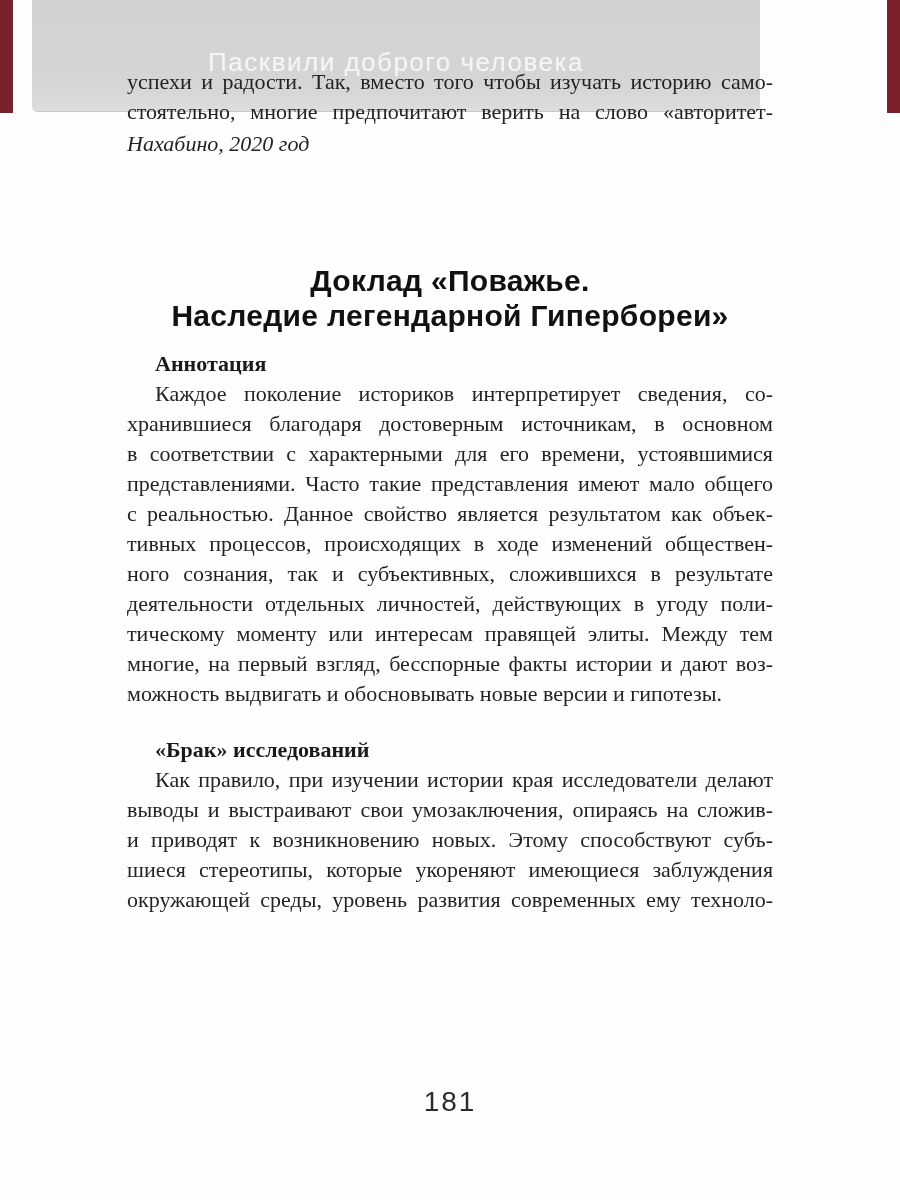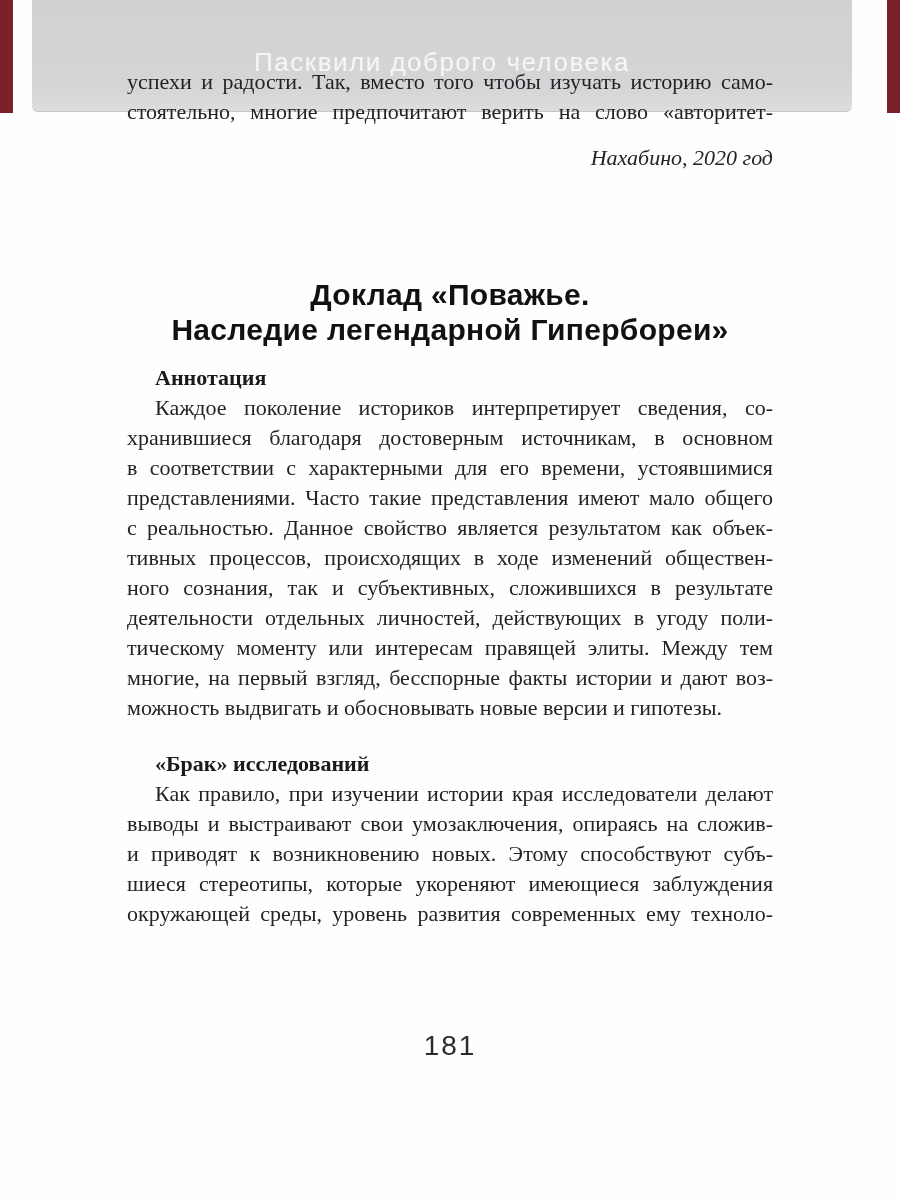--- a/index.html
+++ b/index.html
@@ -20,21 +20,21 @@
     width: 13px;
     height: 113px;
   }
   .corner-bar.left  { left: 0; }
   .corner-bar.right { right: 0; }
   
   .band {
     position: absolute;
     left: 32px;
     top: 0;
-    width: 820px;
+    width: 728px;
     height: 112px;
     border-radius: 0 0 6px 6px;
     border-bottom: 1px solid #c6c7c9;
     display: flex;
     align-items: center;
     justify-content: center;
     padding-top: 14px;
     box-sizing: border-box;
   }
   .band-title {
@@ -59,22 +59,21 @@
     line-height: 30px;
     white-space: normal;
   }
   .line.just {
     text-align: justify;
     text-align-last: justify;
   }
   .para[data-indent-first] .line:first-child { text-indent: 28px; }
   .dateline {
     line-height: 30px;
-    margin-top: 16px;
-    text-align: right;
+    margin-top: 2px;
     font-style: italic;
     font-size: 22px;
   }
   .report-title {
     margin-top: 104px;
     text-align: center;
     font-family: "Liberation Sans", "DejaVu Sans", sans-serif;
     font-weight: 700;
     font-size: 30px;
     line-height: 35px;
@@ -86,21 +85,21 @@
     line-height: 30px;
     font-weight: 700;
     text-indent: 28px;
     font-size: 22px;
     color: #1a1a1c;
   }
   .section-heading.tight { margin-top: 26px; }
   .page-number {
     position: absolute;
     left: 0;
-    top: 1030px;
+    top: 1086px;
     width: 900px;
     text-align: center;
     font-family: "Liberation Sans", "DejaVu Sans", sans-serif;
     font-weight: 300;
     font-size: 28px;
     letter-spacing: 2px;
     color: #2c2c2e;
   }
 </style>
 </head>

